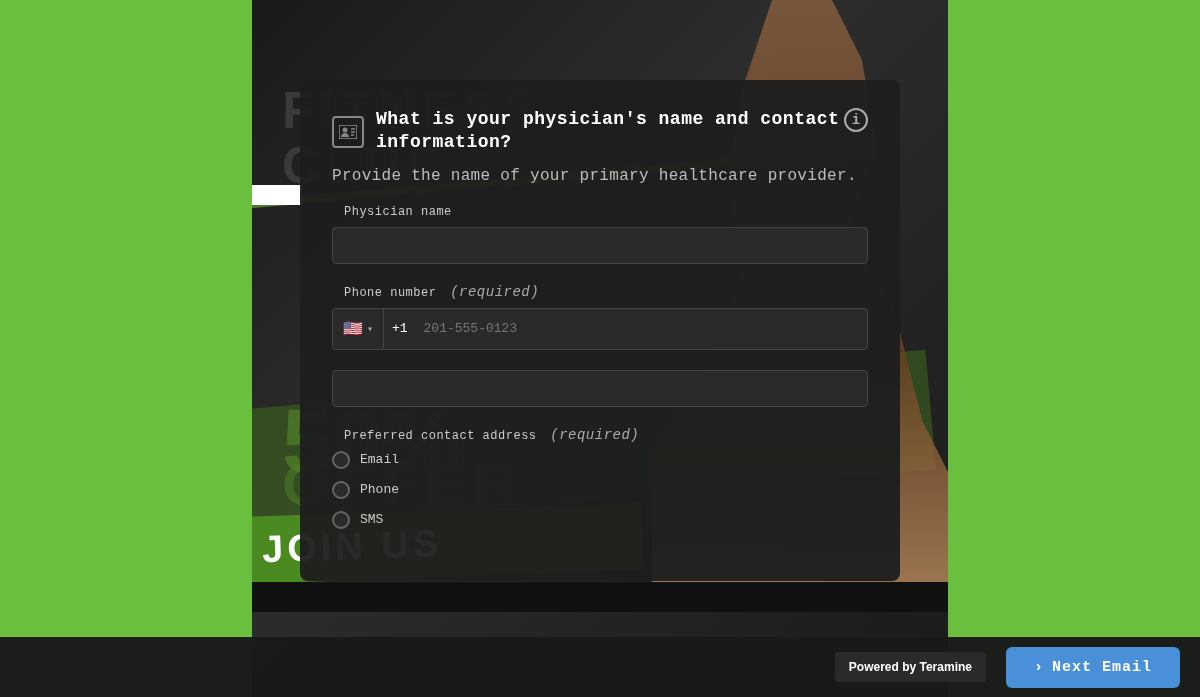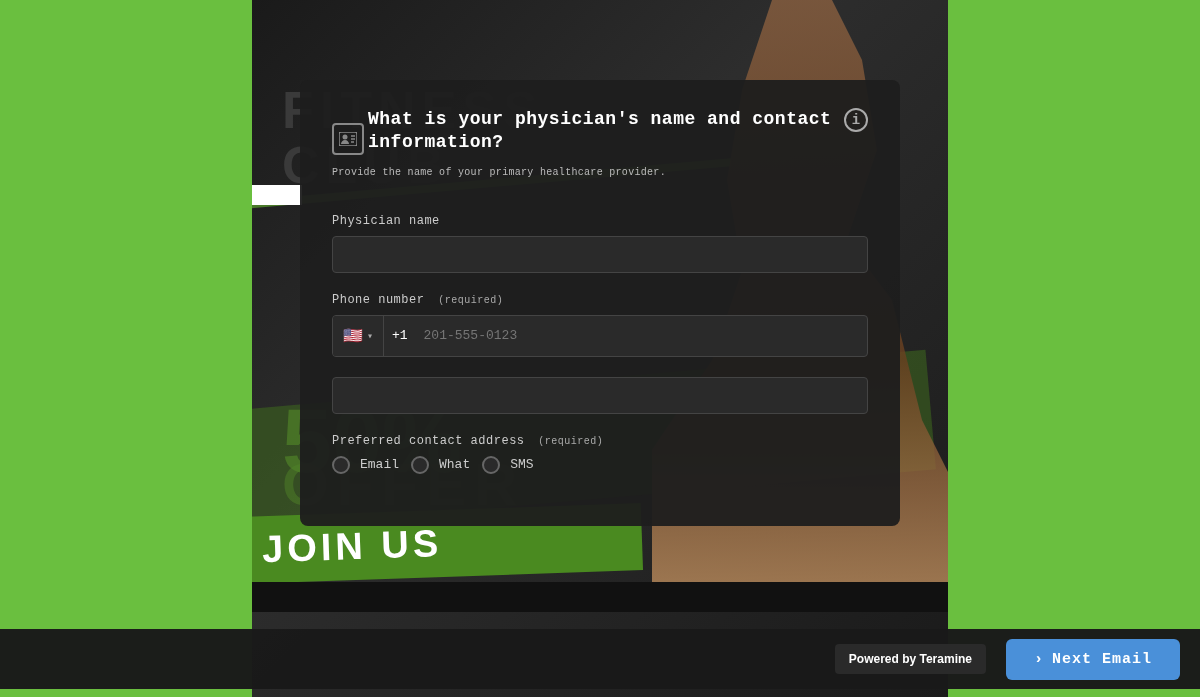--- a/index.html
+++ b/index.html
@@ -149,22 +149,22 @@
 
     .modal-header {
       display: flex;
       align-items: flex-start;
       justify-content: space-between;
       margin-bottom: 12px;
     }
 
     .modal-header-left {
       display: flex;
-      align-items: flex-end;
-      gap: 4px;
+      align-items: center;
+      gap: 12px;
     }
 
     .modal-icon {
       width: 32px;
       height: 32px;
       border: 2px solid #888;
       border-radius: 4px;
       display: flex;
       align-items: center;
       justify-content: center;
@@ -190,44 +190,46 @@
       align-items: center;
       justify-content: center;
       color: #aaa;
       font-size: 14px;
       font-weight: bold;
       flex-shrink: 0;
       cursor: pointer;
     }
 
     .modal-subtitle {
-      font-size: 10px;
+      font-size: 16px;
       color: #bbb;
-      margin-bottom: 36px;
+      margin-bottom: 20px;
       font-family: 'Courier New', Courier, monospace;
       letter-spacing: 0.3px;
     }
 
     .form-group {
       margin-bottom: 20px;
     }
 
     .form-label {
       display: block;
       font-size: 12px;
       color: #ccc;
       margin-bottom: 8px;
       font-family: 'Courier New', Courier, monospace;
       letter-spacing: 0.5px;
+      margin-left: 12px;
     }
 
     .form-label .required-badge {
-      font-size: 10px;
+      font-size: 14px;
       color: #aaa;
       margin-left: 6px;
+      font-style: italic;
     }
 
     .form-input {
       width: 100%;
       background: #2a2a2a;
       border: 1px solid #444;
       border-radius: 4px;
       padding: 10px 14px;
       color: #fff;
       font-size: 13px;
@@ -277,21 +279,21 @@
       color: #86efac;
       font-size: 13px;
       font-family: 'Courier New', Courier, monospace;
       outline: none;
       padding: 10px 8px;
     }
 
     
     .radio-group {
       display: flex;
-      flex-direction: row;
+      flex-direction: column;
       gap: 12px;
     }
 
     .radio-item {
       display: flex;
       align-items: center;
       gap: 10px;
       cursor: pointer;
     }
 
@@ -309,21 +311,21 @@
 
     .radio-label {
       font-size: 13px;
       color: #ccc;
       font-family: 'Courier New', Courier, monospace;
     }
 
     
     .bottom-bar {
       position: absolute;
-      bottom: 8px;
+      bottom: 0;
       left: 0;
       right: 0;
       height: 60px;
       background: rgba(25, 25, 25, 0.98);
       display: flex;
       align-items: center;
       justify-content: flex-end;
       padding: 0 20px;
       gap: 20px;
       z-index: 20;
@@ -453,21 +455,21 @@
       <span>Preferred contact address</span>
       <span class="required-badge">(required)</span>
     </label>
     <div class="radio-group">
       <div class="radio-item">
         <div class="radio-circle"></div>
         <span class="radio-label">Email</span>
       </div>
       <div class="radio-item">
         <div class="radio-circle"></div>
-        <span class="radio-label">What</span>
+        <span class="radio-label">Phone</span>
       </div>
       <div class="radio-item">
         <div class="radio-circle"></div>
         <span class="radio-label">SMS</span>
       </div>
     </div>
   </div>
 </div>
 
 <div class="bottom-bar">

